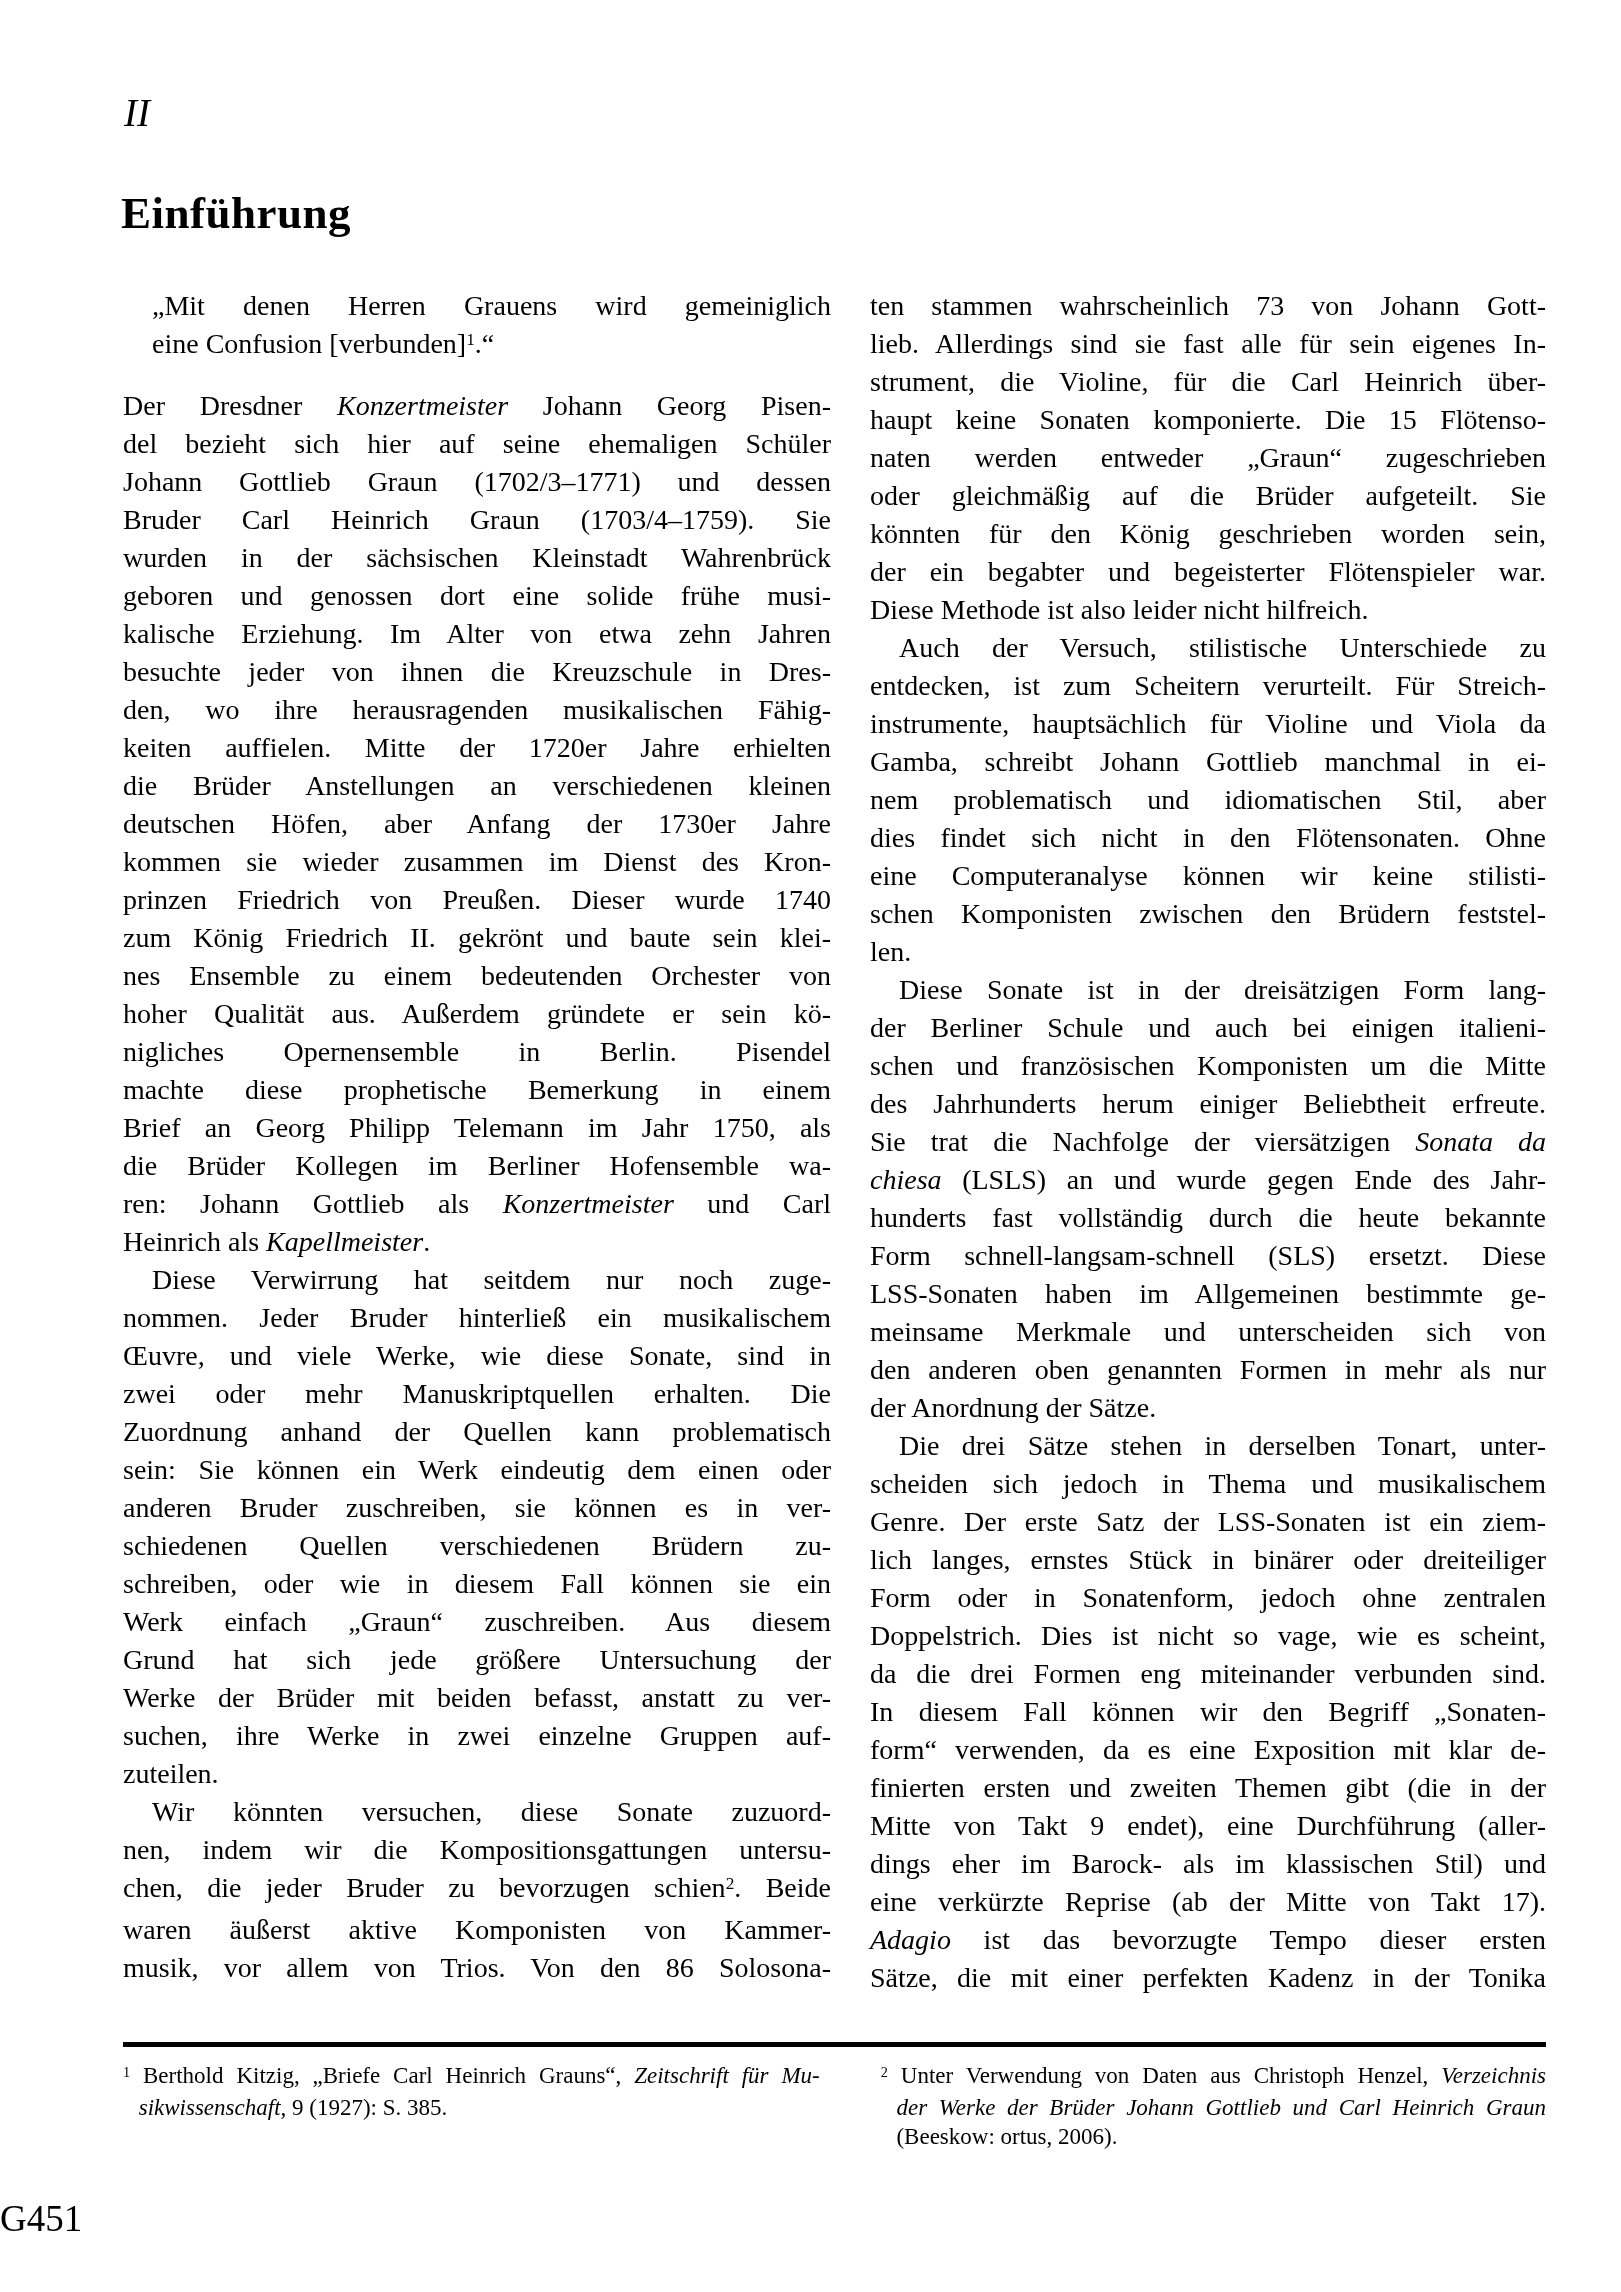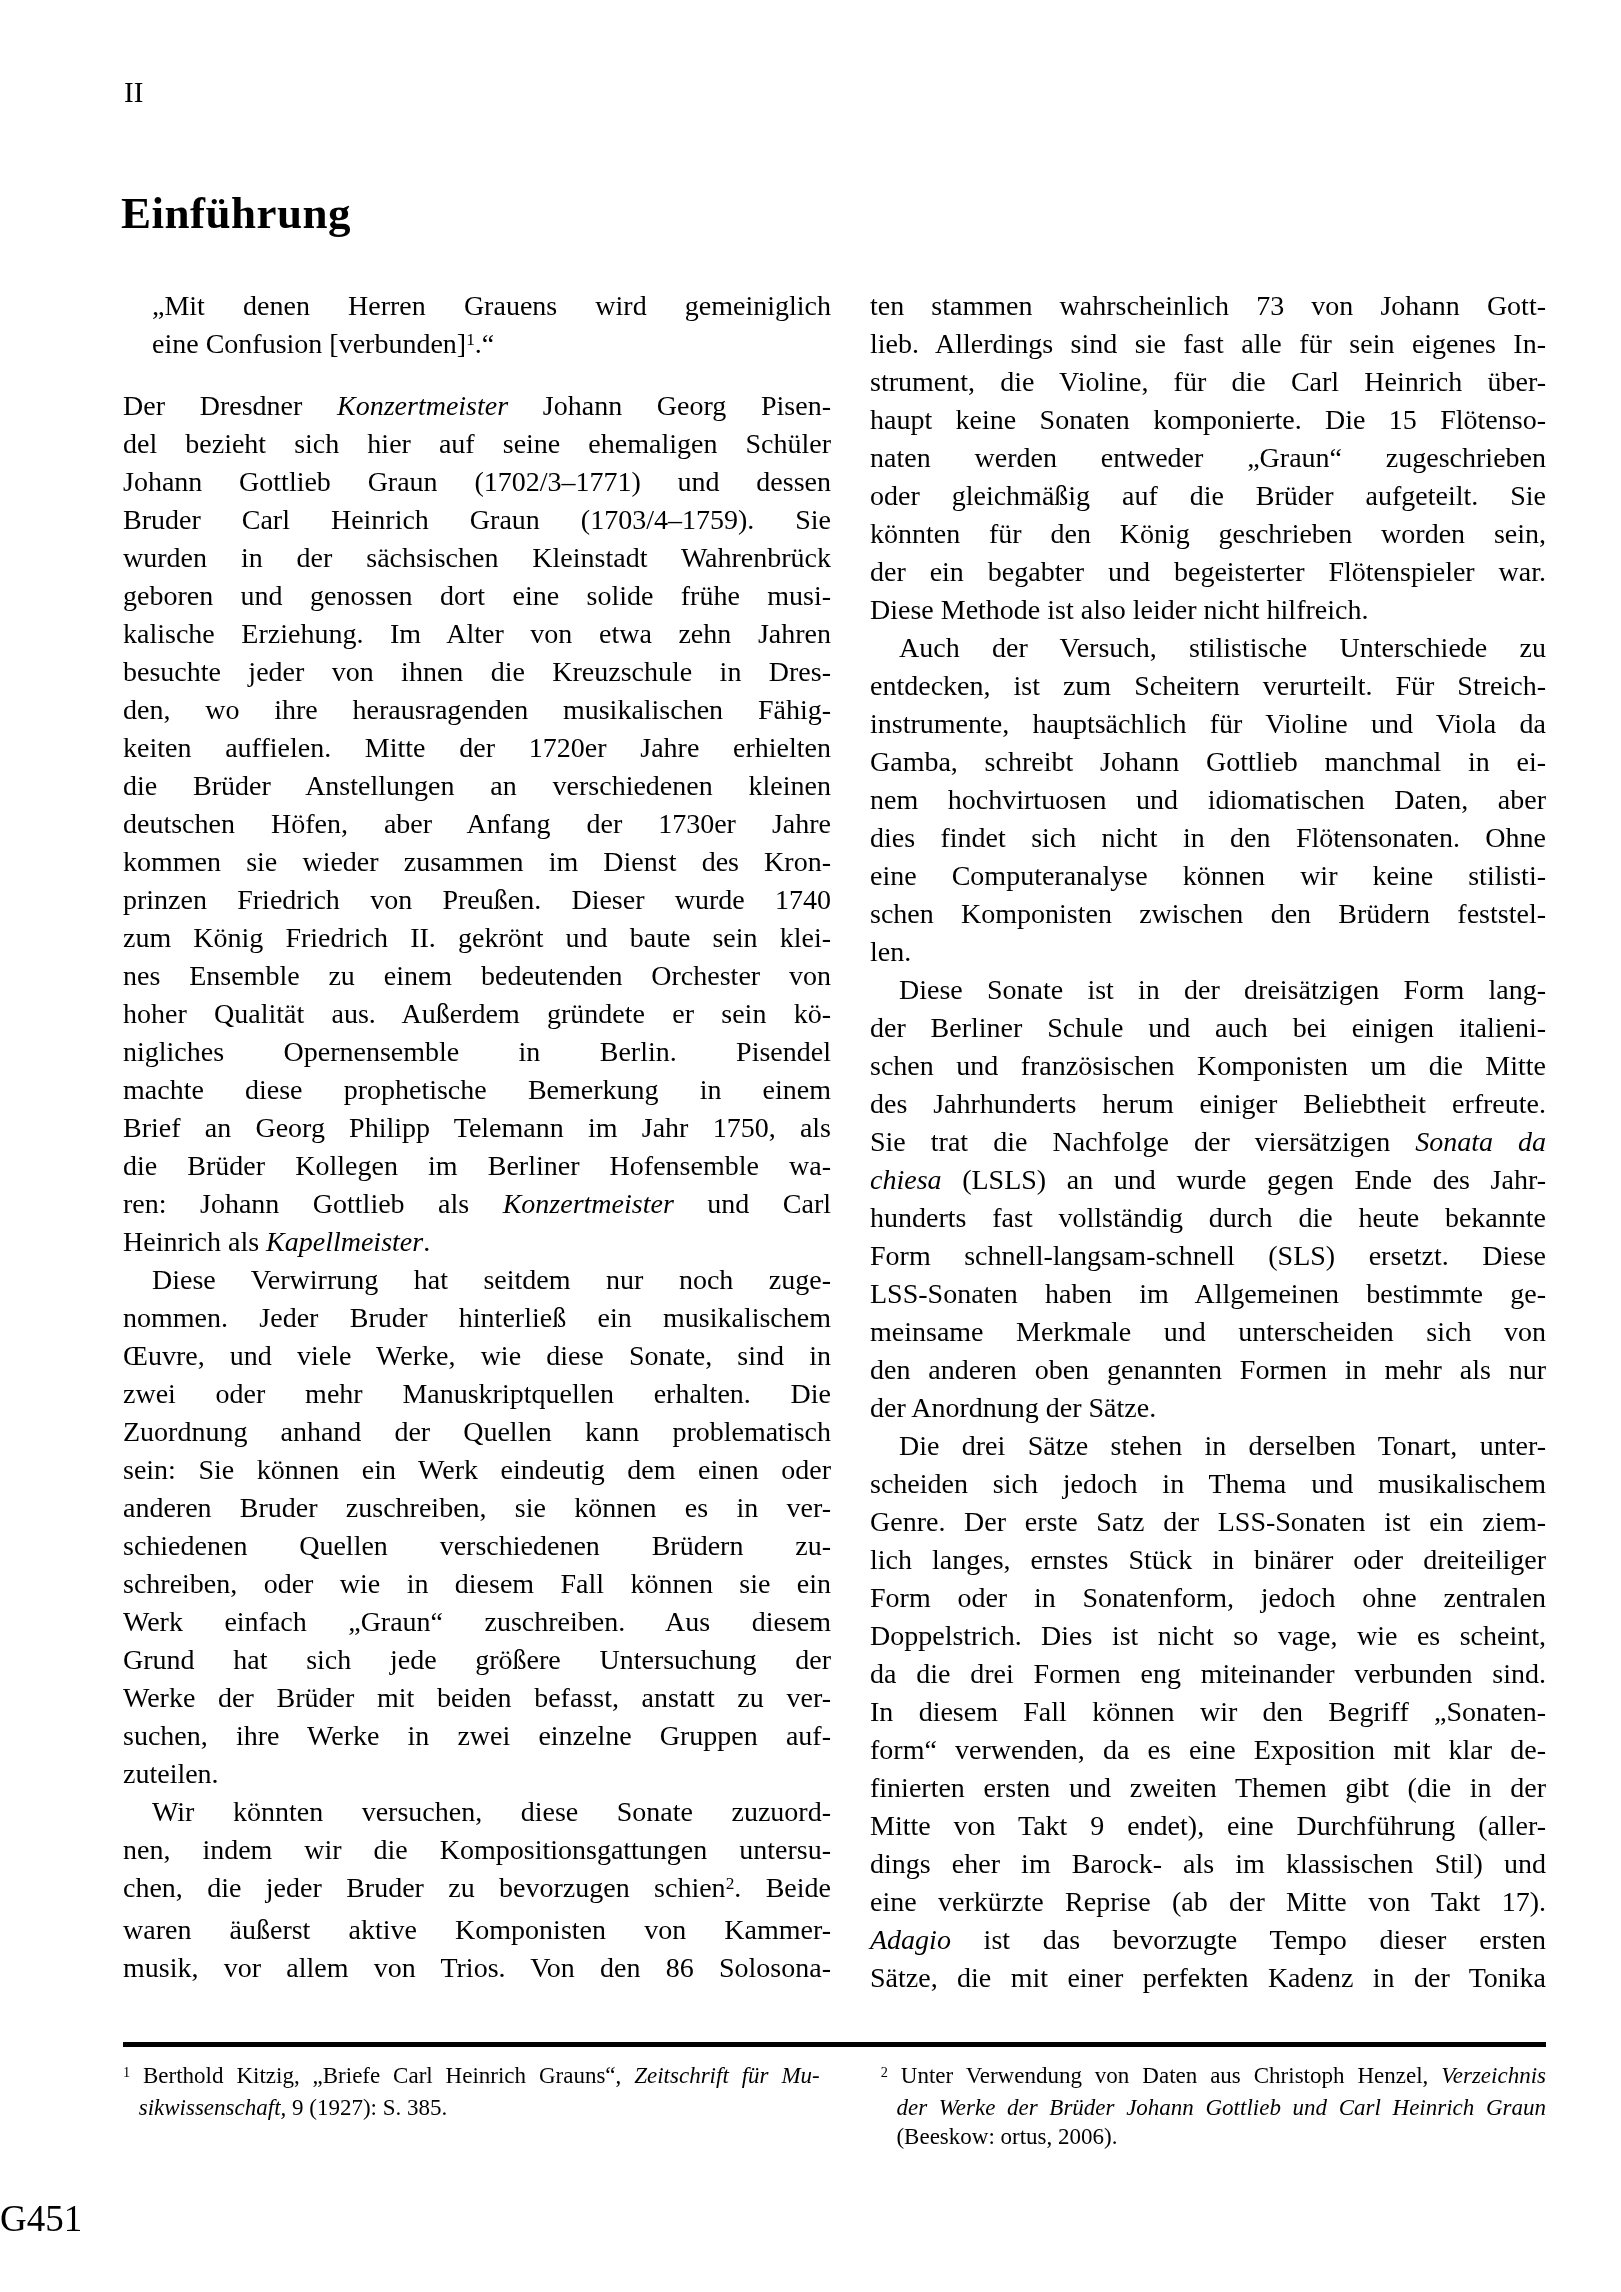--- a/index.html
+++ b/index.html
@@ -2,22 +2,22 @@
 <html><head>
 <meta charset="utf-8">
 <style>
   html,body { margin:0; padding:0; background:#ffffff; }
   .page {
     position:relative; width:1621px; height:2293px; background:#ffffff;
     font-family:"Liberation Serif", serif; color:#000;
     overflow:hidden;
   }
   .folio {
-    position:absolute; left:124px; top:76px;
-    font-size:29px; line-height:33px;
+    position:absolute; left:124px; top:96px;
+    font-style:italic; font-size:39px; line-height:33px;
   }
   .title {
     position:absolute; left:121px; top:188px; margin:0;
     font-size:45px; font-weight:700; line-height:51px; letter-spacing:0.5px;
   }
   .cols {
     position:absolute; left:123px; top:287px; width:1423px;
     display:flex; gap:39px;
   }
   .col { font-size:28px; line-height:38px; }
@@ -110,21 +110,21 @@
         <div class="ln"><span>haupt keine Sonaten komponierte. Die 15 Flötenso-</span></div>
         <div class="ln"><span>naten werden entweder „Graun“ zugeschrieben</span></div>
         <div class="ln"><span>oder gleichmäßig auf die Brüder aufgeteilt. Sie</span></div>
         <div class="ln"><span>könnten für den König geschrieben worden sein,</span></div>
         <div class="ln"><span>der ein begabter und begeisterter Flötenspieler war.</span></div>
         <div class="ln last"><span>Diese Methode ist also leider nicht hilfreich.</span></div>
         <div class="ln indent"><span>Auch der Versuch, stilistische Unterschiede zu</span></div>
         <div class="ln"><span>entdecken, ist zum Scheitern verurteilt. Für Streich-</span></div>
         <div class="ln"><span>instrumente, hauptsächlich für Violine und Viola da</span></div>
         <div class="ln"><span>Gamba, schreibt Johann Gottlieb manchmal in ei-</span></div>
-        <div class="ln"><span>nem hochvirtuosen und idiomatischen Daten, aber</span></div>
+        <div class="ln"><span>nem problematisch und idiomatischen Stil, aber</span></div>
         <div class="ln"><span>dies findet sich nicht in den Flötensonaten. Ohne</span></div>
         <div class="ln"><span>eine Computeranalyse können wir keine stilisti-</span></div>
         <div class="ln"><span>schen Komponisten zwischen den Brüdern feststel-</span></div>
         <div class="ln last"><span>len.</span></div>
         <div class="ln indent"><span>Diese Sonate ist in der dreisätzigen Form lang-</span></div>
         <div class="ln"><span>der Berliner Schule und auch bei einigen italieni-</span></div>
         <div class="ln"><span>schen und französischen Komponisten um die Mitte</span></div>
         <div class="ln"><span>des Jahrhunderts herum einiger Beliebtheit erfreute.</span></div>
         <div class="ln"><span>Sie trat die Nachfolge der viersätzigen </span><span class="i">Sonata da</span></div>
         <div class="ln"><span class="i">chiesa</span><span> (LSLS) an und wurde gegen Ende des Jahr-</span></div>

